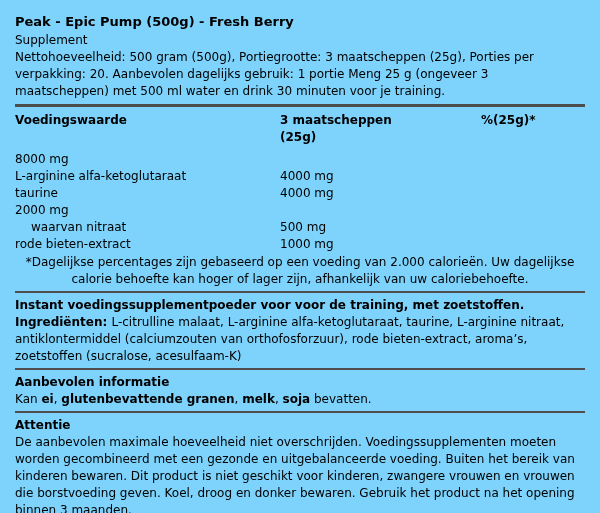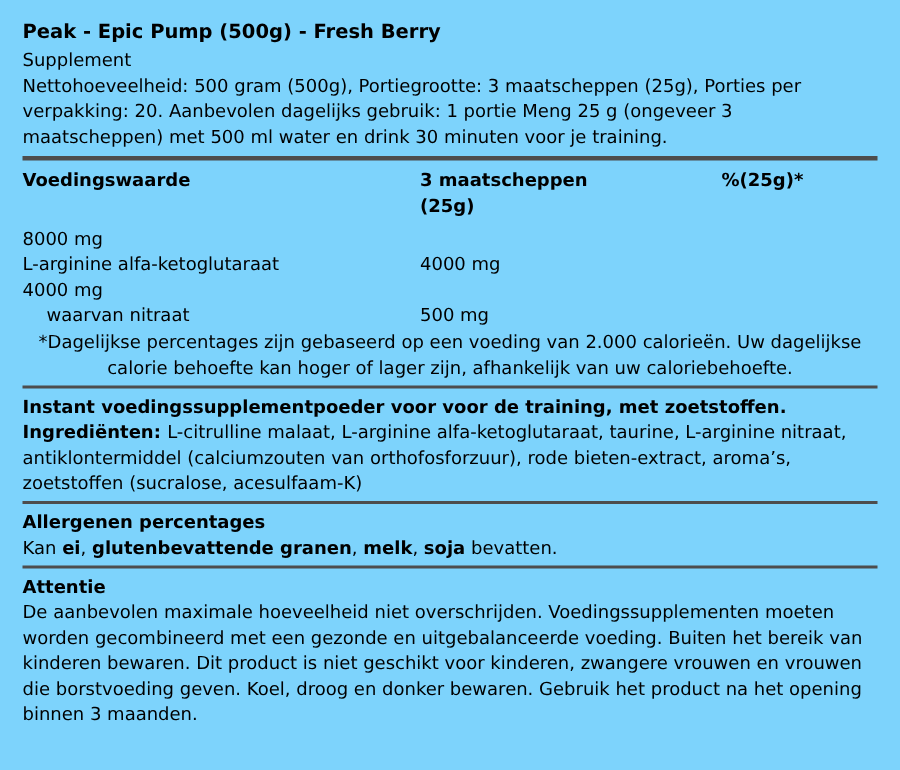--- a/index.html
+++ b/index.html
@@ -53,42 +53,49 @@
     <div class="trow">
       <span class="c2">8000 mg</span>
       <span class="c3"></span>
     </div>
     <div class="trow">
       <span class="c1">L-arginine alfa-ketoglutaraat</span>
       <span class="c2">4000 mg</span>
       <span class="c3"></span>
     </div>
     <div class="trow">
+      <span class="c1">taurine</span>
       <span class="c2">4000 mg</span>
       <span class="c3"></span>
     </div>
     <div class="trow">
+      <span class="c2">2000 mg</span>
       <span class="c3"></span>
     </div>
     <div class="trow">
       <span class="c1 indent">waarvan nitraat</span>
       <span class="c2">500 mg</span>
+      <span class="c3"></span>
+    </div>
+    <div class="trow">
+      <span class="c1">rode bieten-extract</span>
+      <span class="c2">1000 mg</span>
       <span class="c3"></span>
     </div>
   </div>
 
   <p class="footnote">*Dagelijkse percentages zijn gebaseerd op een voeding van 2.000 calorieën. Uw dagelijkse calorie behoefte kan hoger of lager zijn, afhankelijk van uw caloriebehoefte.</p>
 
   <div class="rule"></div>
 
   <p><span class="b">Instant voedingssupplementpoeder voor voor de training, met zoetstoffen.  Ingrediënten: </span><span>L-citrulline malaat, L-arginine alfa-ketoglutaraat, taurine, L-arginine nitraat, antiklontermiddel (calciumzouten van orthofosforzuur), rode bieten-extract, aroma’s, zoetstoffen (sucralose, acesulfaam-K)</span></p>
 
   <div class="rule"></div>
 
-  <p class="heading">Allergenen percentages</p>
+  <p class="heading">Aanbevolen informatie</p>
   <p><span>Kan </span><span class="b">ei</span><span>, </span><span class="b">glutenbevattende granen</span><span>, </span><span class="b">melk</span><span>, </span><span class="b">soja</span><span> bevatten.</span></p>
 
   <div class="rule"></div>
 
   <p class="heading">Attentie</p>
   <p>De aanbevolen maximale hoeveelheid niet overschrijden. Voedingssupplementen moeten worden gecombineerd met een gezonde en uitgebalanceerde voeding. Buiten het bereik van kinderen bewaren. Dit product is niet geschikt voor kinderen, zwangere vrouwen en vrouwen die borstvoeding geven. Koel, droog en donker bewaren. Gebruik het product na het opening binnen 3 maanden.</p>
 
 </div>
 
 </body></html>

